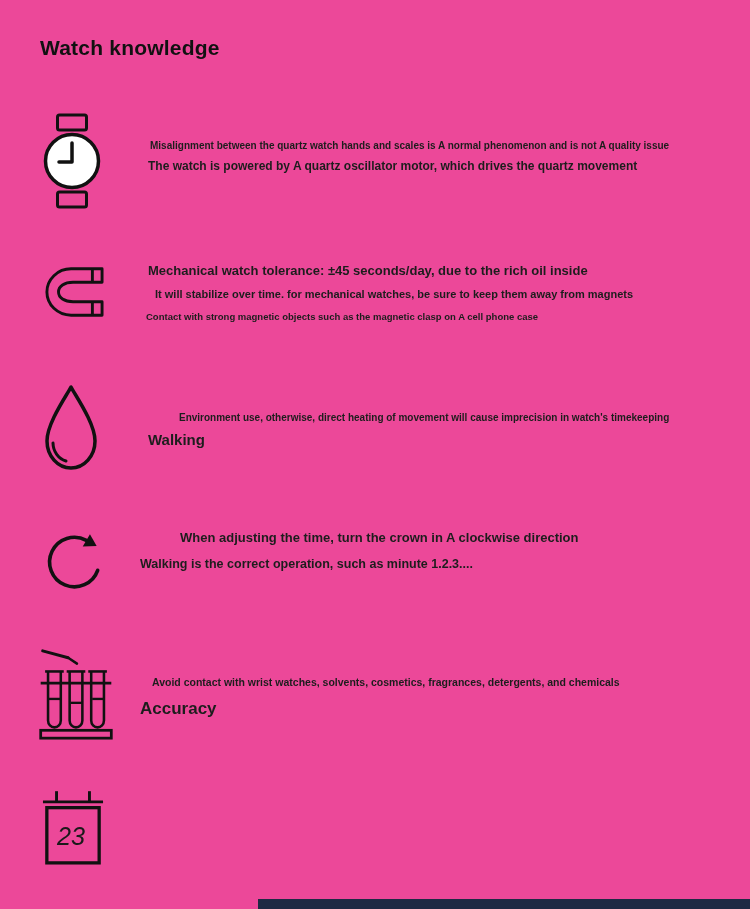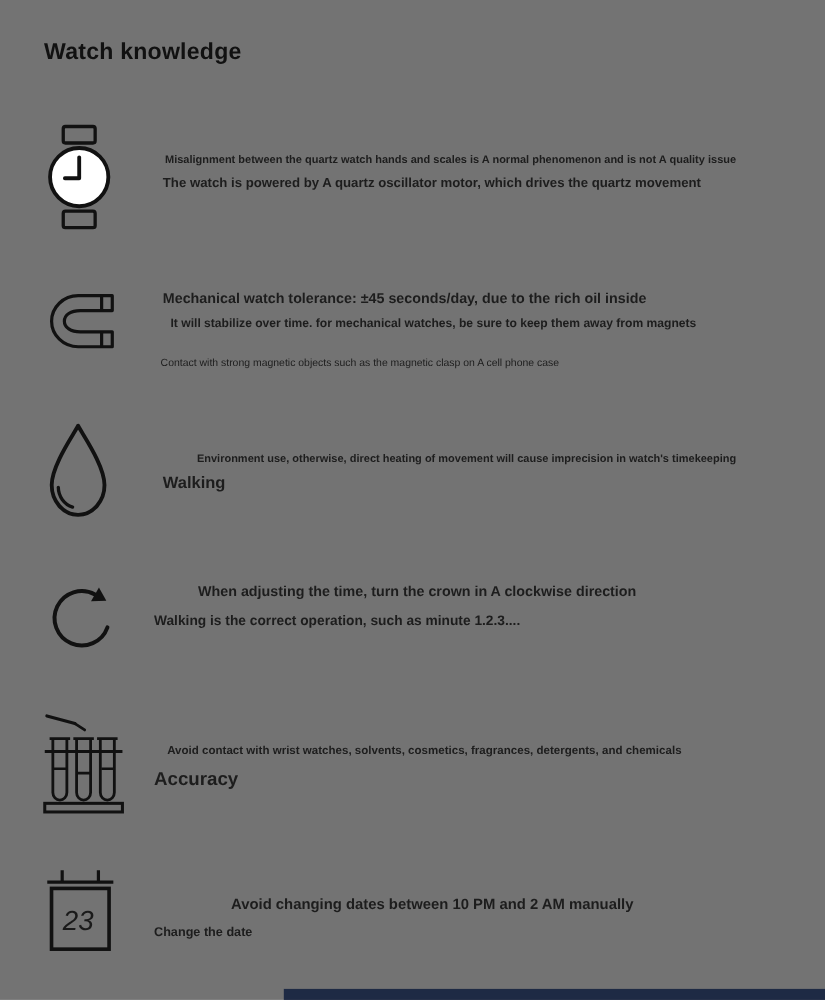--- a/index.html
+++ b/index.html
@@ -1,20 +1,20 @@
 <!DOCTYPE html>
 <html><head>
 <meta charset="utf-8">
 <style>
   * { margin:0; padding:0; box-sizing:border-box; }
   html,body { background:#f4f4f4; }
   .canvas {
     position:relative;
     width:750px; height:909px;
-    background:#737373;
+    background:#ec4899;
     font-family:"Liberation Sans", sans-serif;
     color:#1a1a1a;
     overflow:hidden;
     margin:0 auto;
   }
   .title {
     position:absolute; left:40px; top:36px;
     font-size:21px; font-weight:700; color:#111;
     letter-spacing:0.2px;
   }
@@ -27,21 +27,21 @@
   .icon1 { left:42px; top:112px; }
   .txt1  { top:140px; }
   .s1l1  { font-size:10px; font-weight:700; margin-left:12px; }
   .s1l2  { font-size:12px; font-weight:700; margin-top:7px; margin-left:10px; }
 
   
   .icon2 { left:44px; top:264px; }
   .txt2  { top:263px; }
   .s2l1  { font-size:13px; font-weight:700; margin-left:10px; }
   .s2l2  { font-size:11px; font-weight:600; margin-top:9px; margin-left:17px; }
-  .s2l3  { font-size:9.5px; font-weight:400; margin-top:24px; margin-left:8px; }
+  .s2l3  { font-size:9.5px; font-weight:700; margin-top:10px; margin-left:8px; }
 
   
   .icon3 { left:40px; top:382px; }
   .txt3  { top:396px; }
   .s3l1  { font-size:9px; font-weight:700; margin-left:5px; }
   .s3l2  { font-size:10px; font-weight:700; margin-top:16px; margin-left:14px;padding-left:27px; }
   .s3l3  { font-size:15px; font-weight:700; margin-top:7px; margin-left:10px; }
 
   
   .icon4 { left:42px; top:522px; }
@@ -156,20 +156,16 @@
 
   <div class="icon-box icon6">
     <svg width="62" height="80" viewBox="0 0 64 80" fill="none" stroke="#111">
       <line x1="1" y1="13" x2="63" y2="13" stroke-width="3"></line>
       <line x1="15" y1="2" x2="15" y2="13" stroke-width="3"></line>
       <line x1="49" y1="2" x2="49" y2="13" stroke-width="3"></line>
       <rect x="5" y="19" width="54" height="57" stroke-width="3.4"></rect>
       <text class="cal-num" x="30" y="58" text-anchor="middle" stroke="none">23</text>
     </svg>
   </div>
-  <div class="txt txt6">
-    <div class="ln s6l1">Avoid changing dates between 10 PM and 2 AM manually</div>
-    <div class="ln s6l2">Change the date</div>
-  </div>
 
   <div class="footer-bar"></div>
 
 </div>
 
 </body></html>

